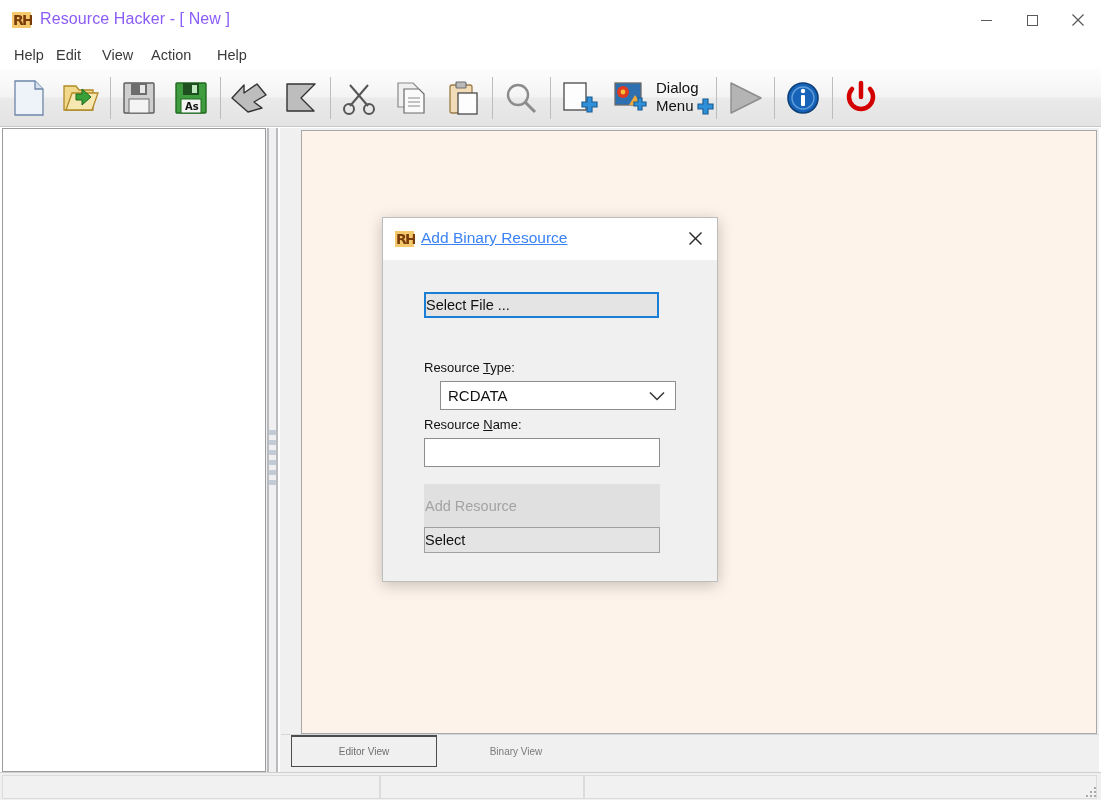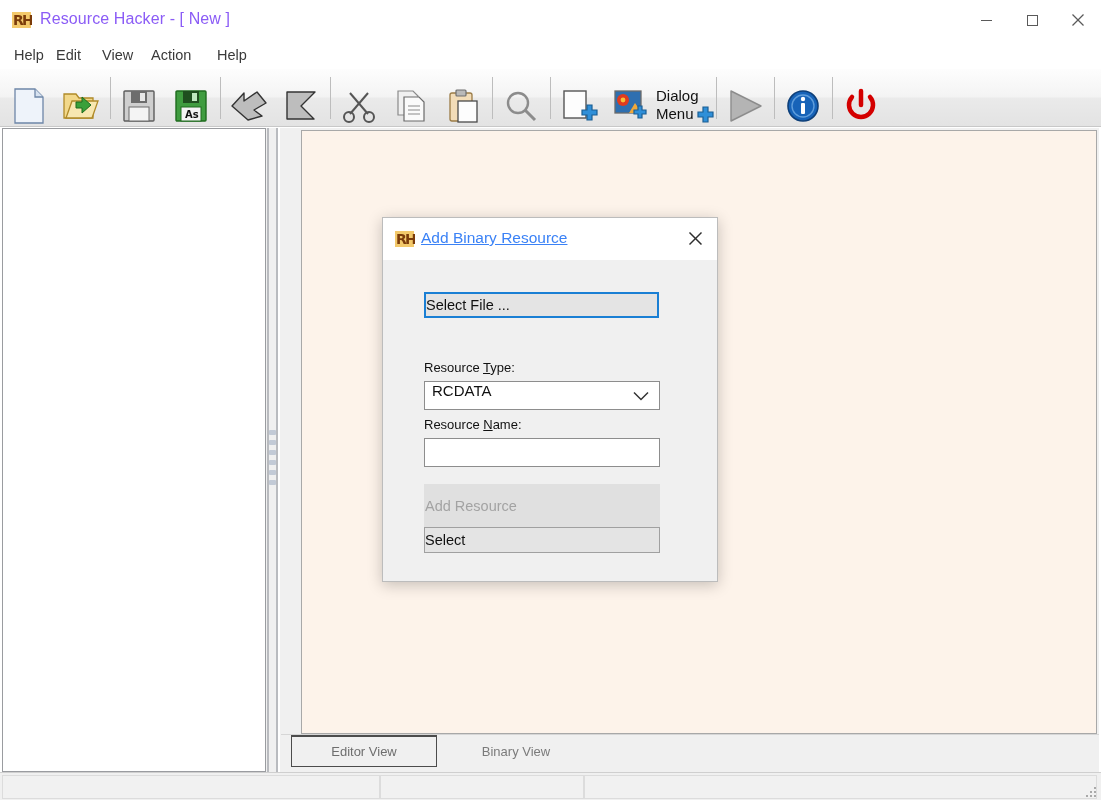--- a/index.html
+++ b/index.html
@@ -20,39 +20,39 @@
   .wbtn svg{display:block;}
 
   
   .menubar{position:absolute;left:0;top:42px;width:1101px;height:26px;background:#ffffff;}
   .menu-item{position:absolute;top:3px;font-size:14.5px;color:#3a3a3a;padding:2px 6px;}
 
   
   .toolbar{position:absolute;left:0;top:69px;width:1101px;height:57px;
     background:linear-gradient(180deg,#fdfdfd 0%,#f4f4f4 48%,#eaeaea 52%,#e3e3e3 100%);
     border-bottom:1px solid #c8c8c8;}
-  .tb-btn{position:absolute;top:4px;width:50px;height:50px;display:flex;align-items:center;justify-content:center;margin-top:8px;}
+  .tb-btn{position:absolute;top:4px;width:50px;height:50px;display:flex;align-items:center;justify-content:center;}
   .tb-sep{position:absolute;top:8px;width:1px;height:42px;background:#bdbdbd;}
 
   
   .treepanel{position:absolute;left:2px;top:128px;width:264px;height:644px;
     background:#ffffff;border:1px solid #9a9ca0;box-sizing:border-box;}
   .splitter{position:absolute;left:266px;top:128px;width:12px;height:644px;background:#f0f0f0;}
   .split-l{position:absolute;left:267px;top:128px;width:2px;height:644px;background:#b9bbbf;}
   .split-r{position:absolute;left:276px;top:128px;width:2px;height:644px;background:#b9bbbf;}
   .split-grip{position:absolute;left:269px;top:430px;width:7px;height:60px;}
   .split-grip i{display:block;width:7px;height:5px;margin-bottom:5px;background:#c2cad6;border-radius:1px;}
 
   .editorwrap{position:absolute;left:280px;top:128px;width:819px;height:644px;background:#f0f0f0;}
   .editorarea{position:absolute;left:301px;top:130px;width:796px;height:604px;
     background:#fdf3ea;border:1px solid #a8a8a8;box-sizing:border-box;}
 
   
   .tabstrip{position:absolute;left:281px;top:734px;width:818px;height:36px;background:#f0f0f0;border-top:1px solid #d6d6d6;}
-  .tab{position:absolute;top:0;height:32px;display:flex;align-items:center;justify-content:center;font-size:13px;color:#7b7b7b;}
+  .tab{position:absolute;top:0;height:32px;display:flex;align-items:center;justify-content:center;font-size:10px;color:#7b7b7b;}
   .tab.active{background:#f0f0f0;border:1px solid #4c4c4c;border-top:2px solid #4c4c4c;box-sizing:border-box;color:#6e6e6e;}
 
   
   .statusbar{position:absolute;left:0;top:772px;width:1101px;height:28px;background:#f0f0f0;border-top:1px solid #cfcfcf;}
   .sb-cell{position:absolute;top:2px;height:24px;border:1px solid #dcdcdc;box-sizing:border-box;background:#f1f1f1;}
   .grip{position:absolute;right:3px;bottom:2px;width:14px;height:14px;}
   .grip i{position:absolute;width:2px;height:2px;background:#a9a9a9;}
 
   
   .dlg{position:absolute;left:382px;top:217px;width:336px;height:365px;
@@ -66,21 +66,21 @@
   .btn{position:absolute;box-sizing:border-box;font-size:14.5px;color:#111;
     background:#e4e4e4;border:1px solid #a0a0a0;
     display:flex;align-items:center;}
   .btn.focus{border:2px solid #1a7fd4;}
   .btn.disabled{color:#a3a3a3;background:#e0e0e0;border:1px solid #e0e0e0;}
 
   .lbl{position:absolute;font-size:13px;color:#111;}
   .lbl u{text-decoration:underline;}
 
   .combo{position:absolute;box-sizing:border-box;background:#fff;border:1px solid #8d8d8d;
-    display:flex;align-items:flex-start;}
+    display:flex;align-items:center;margin-left:16px;}
   .combo span{margin-left:7px;font-size:15px;color:#111;}
   .combo .chev{position:absolute;right:10px;top:50%;transform:translateY(-50%);}
   .textin{position:absolute;box-sizing:border-box;background:#fff;border:1px solid #8d8d8d;}
 
   .rh-letter{font-family:"DejaVu Sans", sans-serif;font-weight:bold;}
 </style>
 </head>
 <body>
 
 <div id="app">

